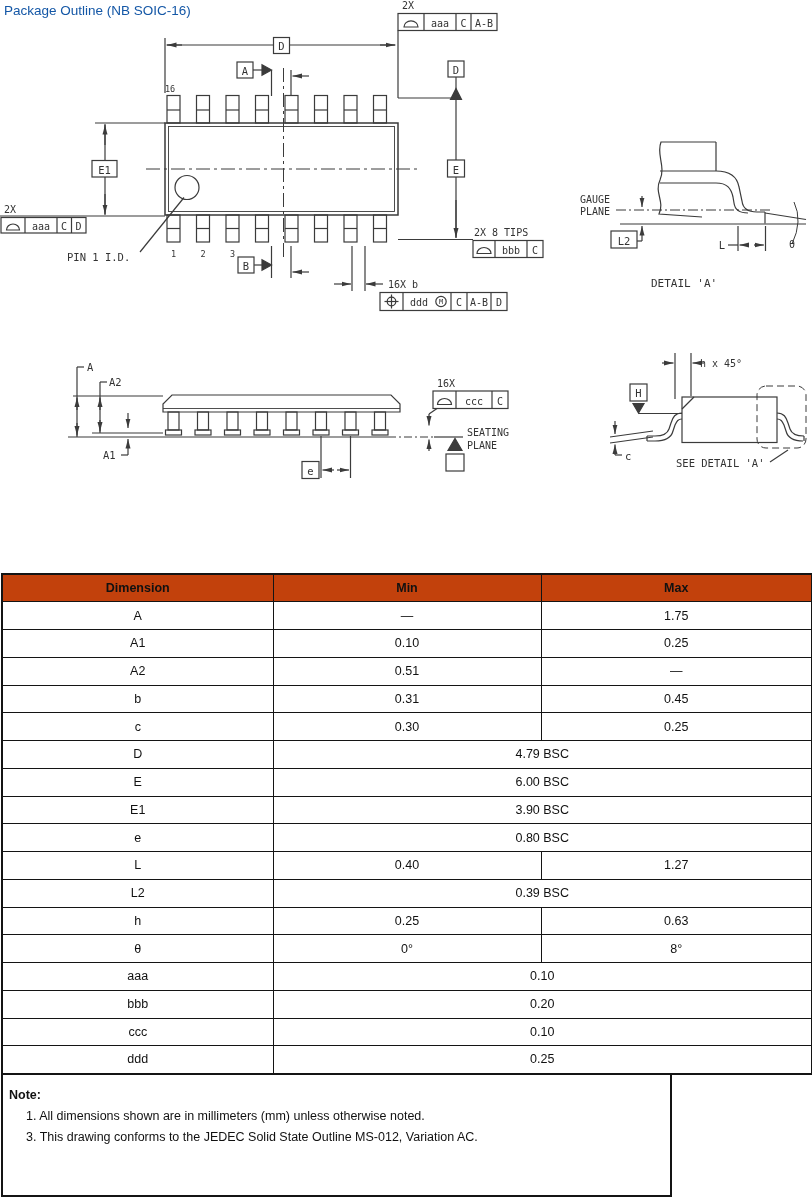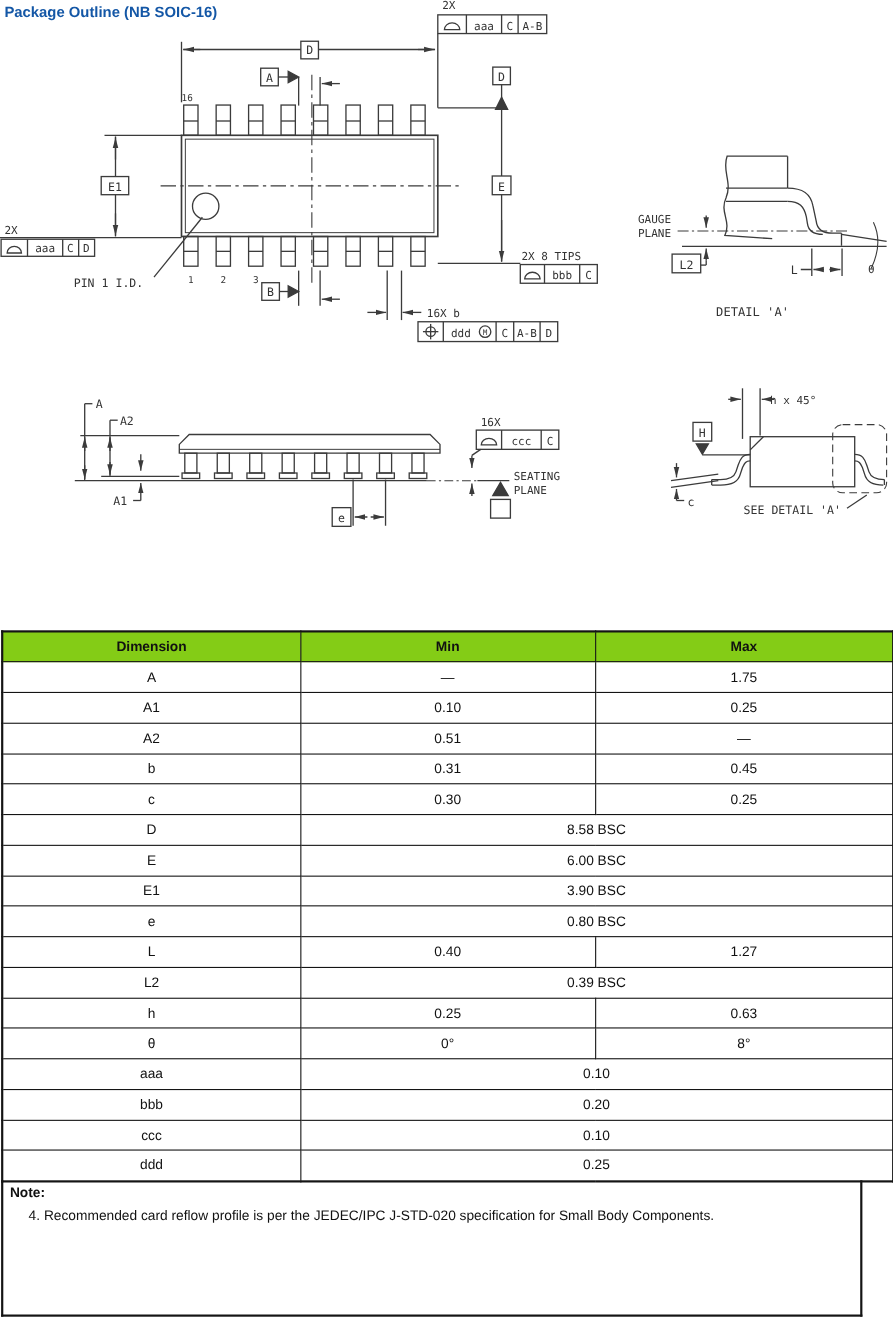--- a/index.html
+++ b/index.html
@@ -1,27 +1,27 @@
 <!DOCTYPE html>
 <html><head>
 <meta charset="utf-8">
 <style>
   html,body{margin:0;padding:0;background:#fff;}
   body{width:812px;height:1200px;position:relative;font-family:"Liberation Sans",sans-serif;}
-  .page-title{position:absolute;left:4px;top:3px;font-size:13.5px;font-weight:bold;color:#1457a6;}
+  .page-title{position:absolute;left:4px;top:3px;font-size:13.5px;font-weight:normal;color:#1457a6;}
   svg.drawing{position:absolute;left:0;top:0;}
   svg text{font-family:"DejaVu Sans Mono",monospace;fill:#333;stroke:none;}
   .fs8{font-size:8.5px}.fs10{font-size:10px}.fs105{font-size:10.5px}.fs11{font-size:11px}.fs7{font-size:7px}
   table.dims{position:absolute;left:1px;top:573px;width:810px;border-collapse:collapse;table-layout:fixed;
              border:2.5px solid #141414;}
-  .dims th{background:#84cc16;color:#fff;font-weight:bold;}
+  .dims th{background:#c2410c;color:#fff;font-weight:bold;}
   .dims td,.dims th{border:1.8px solid #141414;height:27.75px;box-sizing:border-box;
              text-align:center;vertical-align:middle;font-size:12.5px;padding:0;color:#111;}
-  .notes{position:absolute;left:1px;top:1073px;width:783px;height:124px;box-sizing:border-box;
-         border:2.5px solid #141414;border-top:none;padding:4px 6px;color:#111;}
+  .notes{position:absolute;left:1px;top:1073px;width:671px;height:124px;box-sizing:border-box;
+         border:2.5px solid #141414;border-top:none;padding:15px 6px;color:#111;}
   .notes .nh{font-weight:bold;font-size:12.5px;}
   .notes .item{font-size:12.5px;margin:7px 0 0 17px;line-height:14px;}
 </style>
 </head>
 <body>
 
 <div class="page-title">Package Outline (NB SOIC-16)</div>
 
 <svg class="drawing" width="812" height="573" viewBox="0 0 812 573">
   <defs>
@@ -345,21 +345,21 @@
         <td>0.31</td>
         <td>0.45</td>
       </tr>
       <tr>
         <td>c</td>
         <td>0.30</td>
         <td>0.25</td>
       </tr>
       <tr>
         <td>D</td>
-        <td colspan="2">8.58 BSC</td>
+        <td colspan="2">4.79 BSC</td>
       </tr>
       <tr>
         <td>E</td>
         <td colspan="2">6.00 BSC</td>
       </tr>
       <tr>
         <td>E1</td>
         <td colspan="2">3.90 BSC</td>
       </tr>
       <tr>
@@ -400,15 +400,16 @@
       <tr>
         <td>ddd</td>
         <td colspan="2">0.25</td>
       </tr>
     </tbody>
 </table>
 
 <div class="notes">
   <div class="nh">Note:</div>
   <div id="notes-list">
-      <div class="item">4. Recommended card reflow profile is per the JEDEC/IPC J-STD-020 specification for Small Body Components.</div>
+      <div class="item">1. All dimensions shown are in millimeters (mm) unless otherwise noted.</div>
+      <div class="item">3. This drawing conforms to the JEDEC Solid State Outline MS-012, Variation AC.</div>
     </div>
 </div>
 
 </body></html>

